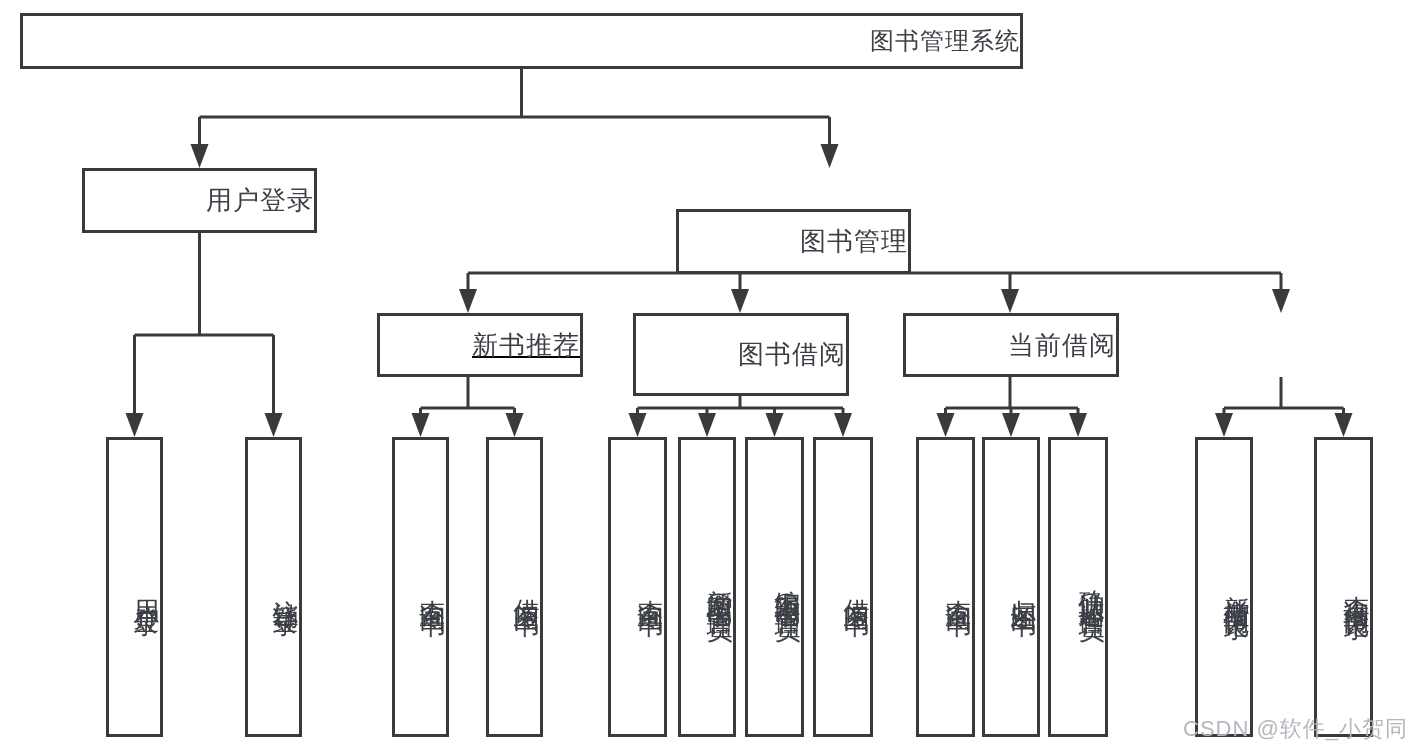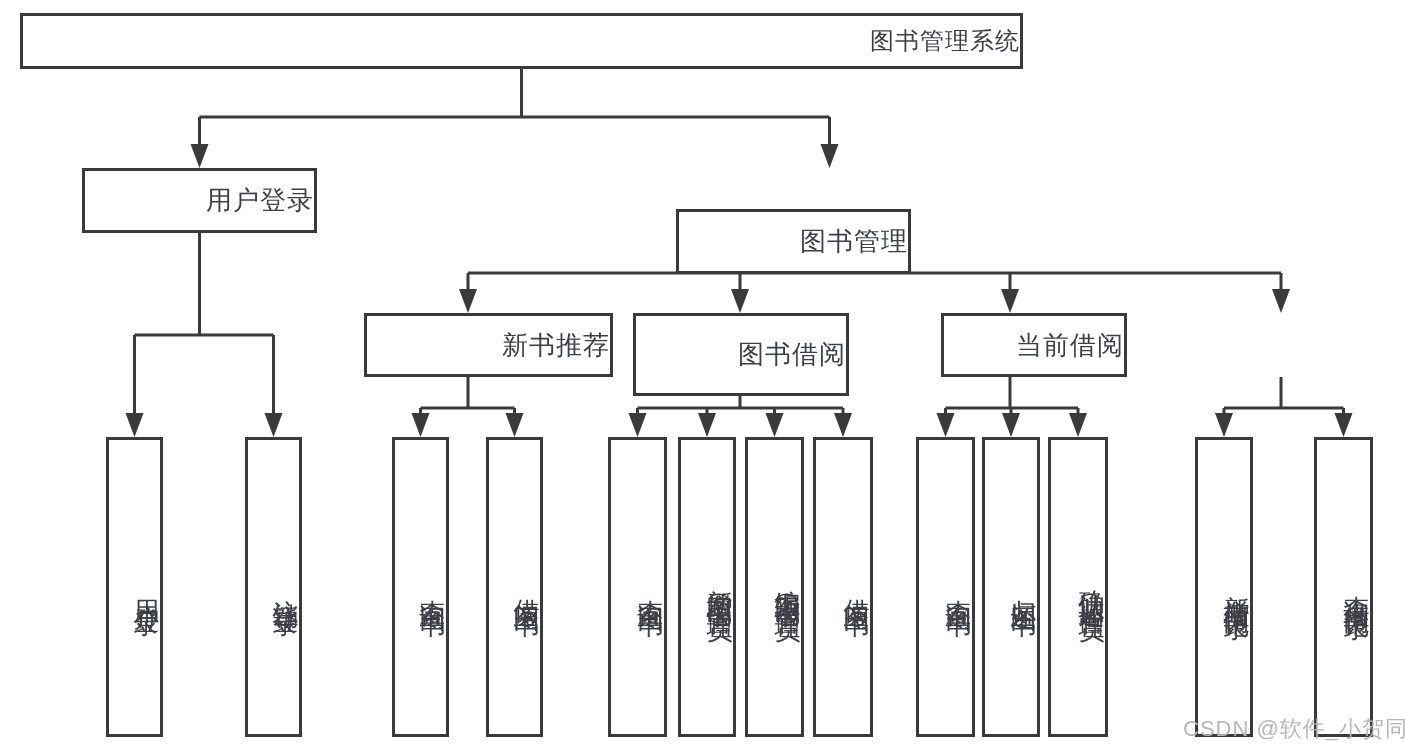--- a/index.html
+++ b/index.html
@@ -112,27 +112,27 @@
     <span class="hlabel">图书管理系统</span>
   </div>
 
   <div class="node" style="left:82px; top:168px; width:235px; height:65px;">
     <span class="hlabel">用户登录</span>
   </div>
   <div class="node" style="left:676px; top:168px; width:235px; height:65px;margin-top:41px;">
     <span class="hlabel">图书管理</span>
   </div>
 
-  <div class="node" style="left:364px; top:313px; width:249px; height:64px;">
+  <div class="node" style="left:377px; top:313px; width:206px; height:64px;text-decoration:underline;">
     <span class="hlabel">新书推荐</span>
   </div>
   <div class="node" style="left:633px; top:313px; width:216px; height:83px;">
     <span class="hlabel">图书借阅</span>
   </div>
-  <div class="node" style="left:903px; top:313px; width:186px; height:64px;margin-left:38px;">
+  <div class="node" style="left:903px; top:313px; width:216px; height:64px;">
     <span class="hlabel">当前借阅</span>
   </div>
 
   <div class="node" style="left:106px; top:437px; width:57px; height:300px;">
     <span class="vlabel">用户登录</span>
   </div>
   <div class="node" style="left:245px; top:437px; width:57px; height:300px;">
     <span class="vlabel">注销登录</span>
   </div>
 

